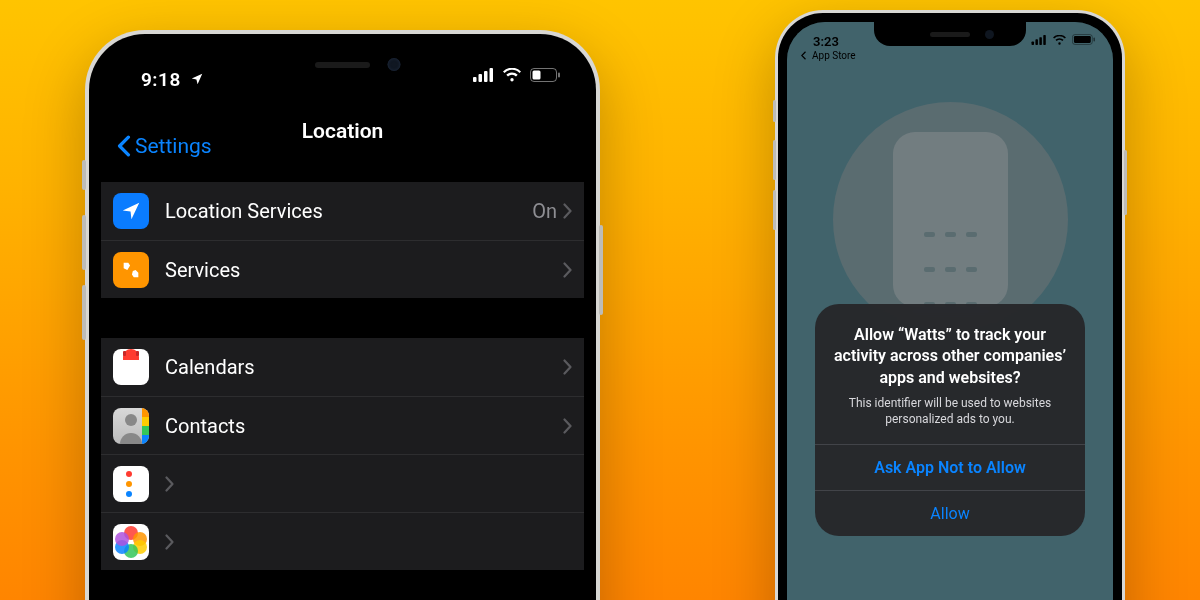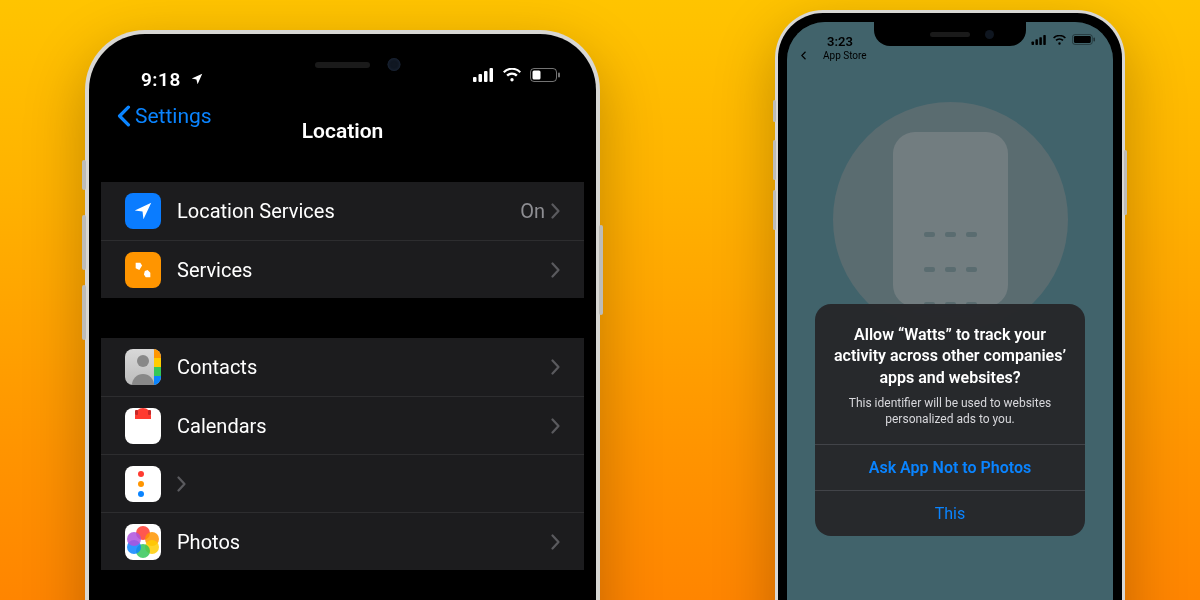--- a/index.html
+++ b/index.html
@@ -11,28 +11,28 @@
 .phoneL .screen{position:absolute;inset:16px;border-radius:46px;background:#000;overflow:hidden}
 .phoneL .notch{position:absolute;top:0;left:50%;transform:translateX(-50%);width:205px;height:34px;background:#000;border-bottom-left-radius:22px;border-bottom-right-radius:22px;z-index:5}
 .phoneL .speaker{position:absolute;top:16px;left:50%;transform:translateX(-50%);width:55px;height:6px;border-radius:3px;background:#1a1a1a}
 .phoneL .cam{position:absolute;top:12px;right:45px;width:13px;height:13px;border-radius:50%;background:#101722;box-shadow:inset 0 0 3px #222f45}
 
 .statusL{position:relative;height:58px;color:#fff;font-size:19px;font-weight:600;z-index:2}
 .statusL .time{position:absolute;left:40px;top:22px;letter-spacing:.5px}
 .statusL .time svg{vertical-align:baseline;margin-left:4px}
 .statusL .right{position:absolute;right:24px;top:22px;display:flex;align-items:center;gap:8px}
 
-.navL{height:54px;display:flex;align-items:flex-start;padding:0 16px;color:#fff;font-size:21px;font-weight:600;position:relative}
+.navL{height:54px;display:flex;align-items:flex-end;padding:0 16px;color:#fff;font-size:21px;font-weight:600;position:relative}
 .navL .back{display:flex;align-items:center;color:#0a84ff;font-weight:400;gap:4px}
 .navL .title{position:absolute;left:50%;top:50%;transform:translate(-50%,-50%);font-size:21px}
 
 .list{margin-top:24px}
 .group{background:#1c1c1e}
 .group+.group{margin-top:40px}
-.row{display:flex;align-items:center;height:58px;padding:0 24px;border-top:1px solid #2d2d2f}
+.row{display:flex;align-items:center;height:58px;padding:0 12px;border-top:1px solid #2d2d2f}
 .group .row:first-child{border-top:none}
 .row .icon{width:36px;height:36px;border-radius:8px;margin-right:16px;display:flex;align-items:center;justify-content:center;flex-shrink:0}
 .row .label{color:#fff;font-size:20px;flex:1;font-weight:400}
 .row .value{color:#8e8e93;font-size:20px;margin-right:6px}
 .row .chev{color:#5a5a5e}
 
 .btnSideL{position:absolute;background:#bdbcb8;border-radius:2px}
 .btnSideL.mute{left:-3px;top:130px;width:4px;height:30px}
 .btnSideL.v1{left:-3px;top:185px;width:4px;height:55px}
 .btnSideL.v2{left:-3px;top:255px;width:4px;height:55px}
@@ -40,34 +40,34 @@
 
 
 .phoneR{position:absolute;left:775px;top:10px;width:350px;height:700px;border-radius:48px;background:#d8d7d3;box-shadow:0 20px 60px rgba(0,0,0,.25)}
 .phoneR .bezel{position:absolute;inset:3px;border-radius:45px;background:#000}
 .phoneR .screen{position:absolute;inset:12px;border-radius:38px;background:#5a8a95;overflow:hidden}
 .phoneR .notch{position:absolute;top:0;left:50%;transform:translateX(-50%);width:152px;height:24px;background:#000;border-bottom-left-radius:16px;border-bottom-right-radius:16px;z-index:5}
 .phoneR .speaker{position:absolute;top:10px;left:50%;transform:translateX(-50%);width:40px;height:5px;border-radius:3px;background:#1a1a1a}
 .phoneR .cam{position:absolute;top:8px;right:32px;width:9px;height:9px;border-radius:50%;background:#0f1620}
 
 .statusR{position:relative;height:40px;color:#000;font-size:13px;font-weight:600}
-.statusR .time{position:absolute;left:40px;top:12px}
-.statusR .back{position:absolute;left:14px;top:28px;font-size:10px;font-weight:400;display:flex;align-items:center;gap:16px}
+.statusR .time{position:absolute;left:26px;top:12px}
+.statusR .back{position:absolute;left:14px;top:28px;font-size:10px;font-weight:400;display:flex;align-items:center;gap:5px}
 .statusR .right{position:absolute;right:18px;top:12px;display:flex;align-items:center;gap:5px}
 
 .appbg{position:absolute;inset:0;top:0;display:flex;flex-direction:column;align-items:center;padding-top:80px}
 .circle{width:235px;height:235px;border-radius:50%;background:#7d969c;display:flex;align-items:center;justify-content:center}
 .device{width:115px;height:175px;background:#9faeb2;border-radius:22px;display:flex;flex-direction:column;align-items:center;padding-top:18px;gap:6px}
 .device .scr{width:85px;height:72px;background:#9faeb2;border-radius:6px}
 .device .dots{display:flex;gap:10px;margin-top:24px}
 .device .dots span{width:11px;height:5px;background:#7d969c;border-radius:2px}
 .caption{color:#7d969c;font-size:13px;text-align:center;margin-top:190px;line-height:1.5;padding:0 30px}
 
 .overlay{position:absolute;inset:0;background:rgba(0,0,0,.28);display:flex;align-items:center;justify-content:center;padding:0 28px;padding-top:120px}
-.dialog{width:100%;background:rgba(37,37,40,.94);border-radius:16px;overflow:hidden;backdrop-filter:blur(20px)}
+.dialog{width:100%;background:rgba(37,37,40,.94);border-radius:24px;overflow:hidden;backdrop-filter:blur(20px)}
 .dialog .body{padding:20px 18px 16px;text-align:center}
 .dialog .title{color:#fff;font-size:16px;font-weight:600;line-height:1.35;margin-bottom:6px}
 .dialog .msg{color:#d8d8dc;font-size:12px;line-height:1.4}
 .dialog .btn{height:46px;display:flex;align-items:center;justify-content:center;color:#0a84ff;font-size:16px;border-top:1px solid rgba(120,120,128,.35)}
 .dialog .btn.bold{font-weight:600}
 
 .btnSideR{position:absolute;background:#bdbcb8;border-radius:2px}
 .btnSideR.mute{left:-2px;top:90px;width:3px;height:22px}
 .btnSideR.v1{left:-2px;top:130px;width:3px;height:40px}
 .btnSideR.v2{left:-2px;top:180px;width:3px;height:40px}
@@ -162,42 +162,42 @@
           </div>
           <div class="label">Services</div>
           <svg class="chev" width="9" height="16" viewBox="0 0 9 16" fill="none" stroke="currentColor" stroke-width="2.2" stroke-linecap="round" stroke-linejoin="round">
               <path d="M1.5 1.5L7.5 8l-6 6.5"></path>
             </svg>
         </div>
       </div>
 
       <div class="group">
         <div class="row">
+          <div class="icon ico-calendar">
+            <div class="top">
+                <span></span>
+                <span></span>
+              </div>
+            <div class="num"></div>
+          </div>
+          <div class="label">Calendars</div>
+          <svg class="chev" width="9" height="16" viewBox="0 0 9 16" fill="none" stroke="currentColor" stroke-width="2.2" stroke-linecap="round" stroke-linejoin="round">
+              <path d="M1.5 1.5L7.5 8l-6 6.5"></path>
+            </svg>
+        </div>
+        <div class="row">
           <div class="icon ico-contacts">
             <div class="stripe">
                 <span style="background:#ff9500"></span>
                 <span style="background:#ffcc00"></span>
                 <span style="background:#34c759"></span>
                 <span style="background:#0a84ff"></span>
               </div>
           </div>
           <div class="label">Contacts</div>
-          <svg class="chev" width="9" height="16" viewBox="0 0 9 16" fill="none" stroke="currentColor" stroke-width="2.2" stroke-linecap="round" stroke-linejoin="round">
-              <path d="M1.5 1.5L7.5 8l-6 6.5"></path>
-            </svg>
-        </div>
-        <div class="row">
-          <div class="icon ico-calendar">
-            <div class="top">
-                <span></span>
-                <span></span>
-              </div>
-            <div class="num"></div>
-          </div>
-          <div class="label">Calendars</div>
           <svg class="chev" width="9" height="16" viewBox="0 0 9 16" fill="none" stroke="currentColor" stroke-width="2.2" stroke-linecap="round" stroke-linejoin="round">
               <path d="M1.5 1.5L7.5 8l-6 6.5"></path>
             </svg>
         </div>
         <div class="row">
           <div class="icon ico-reminders">
             <div class="ln">
                 <div class="b" style="background:#ff3b30"></div>
                 <div class="t"></div>
               </div>
@@ -216,21 +216,20 @@
         </div>
         <div class="row">
           <div class="icon ico-photos">
             <span style="background:#ff3b30;left:11px;top:2px"></span>
             <span style="background:#ff9500;left:20px;top:8px"></span>
             <span style="background:#ffcc00;left:20px;top:16px"></span>
             <span style="background:#34c759;left:11px;top:20px"></span>
             <span style="background:#0a84ff;left:2px;top:16px"></span>
             <span style="background:#af52de;left:2px;top:8px"></span>
           </div>
-          <div class="label">Photos</div>
           <svg class="chev" width="9" height="16" viewBox="0 0 9 16" fill="none" stroke="currentColor" stroke-width="2.2" stroke-linecap="round" stroke-linejoin="round">
               <path d="M1.5 1.5L7.5 8l-6 6.5"></path>
             </svg>
         </div>
       </div>
     </div>
   </div>
 </div>
 
 <div class="phoneR">
@@ -293,19 +292,19 @@
           </svg>
       </div>
     </div>
 
     <div class="overlay">
       <div class="dialog">
         <div class="body">
           <div class="title">Allow “Watts” to track your activity across other companies’ apps and websites?</div>
           <div class="msg">This identifier will be used to websites personalized ads to you.</div>
         </div>
-        <div class="btn bold">Ask App Not to Photos</div>
-        <div class="btn">This</div>
+        <div class="btn bold">Ask App Not to Allow</div>
+        <div class="btn">Allow</div>
       </div>
     </div>
 
   </div>
 </div>
 
 </body></html>

